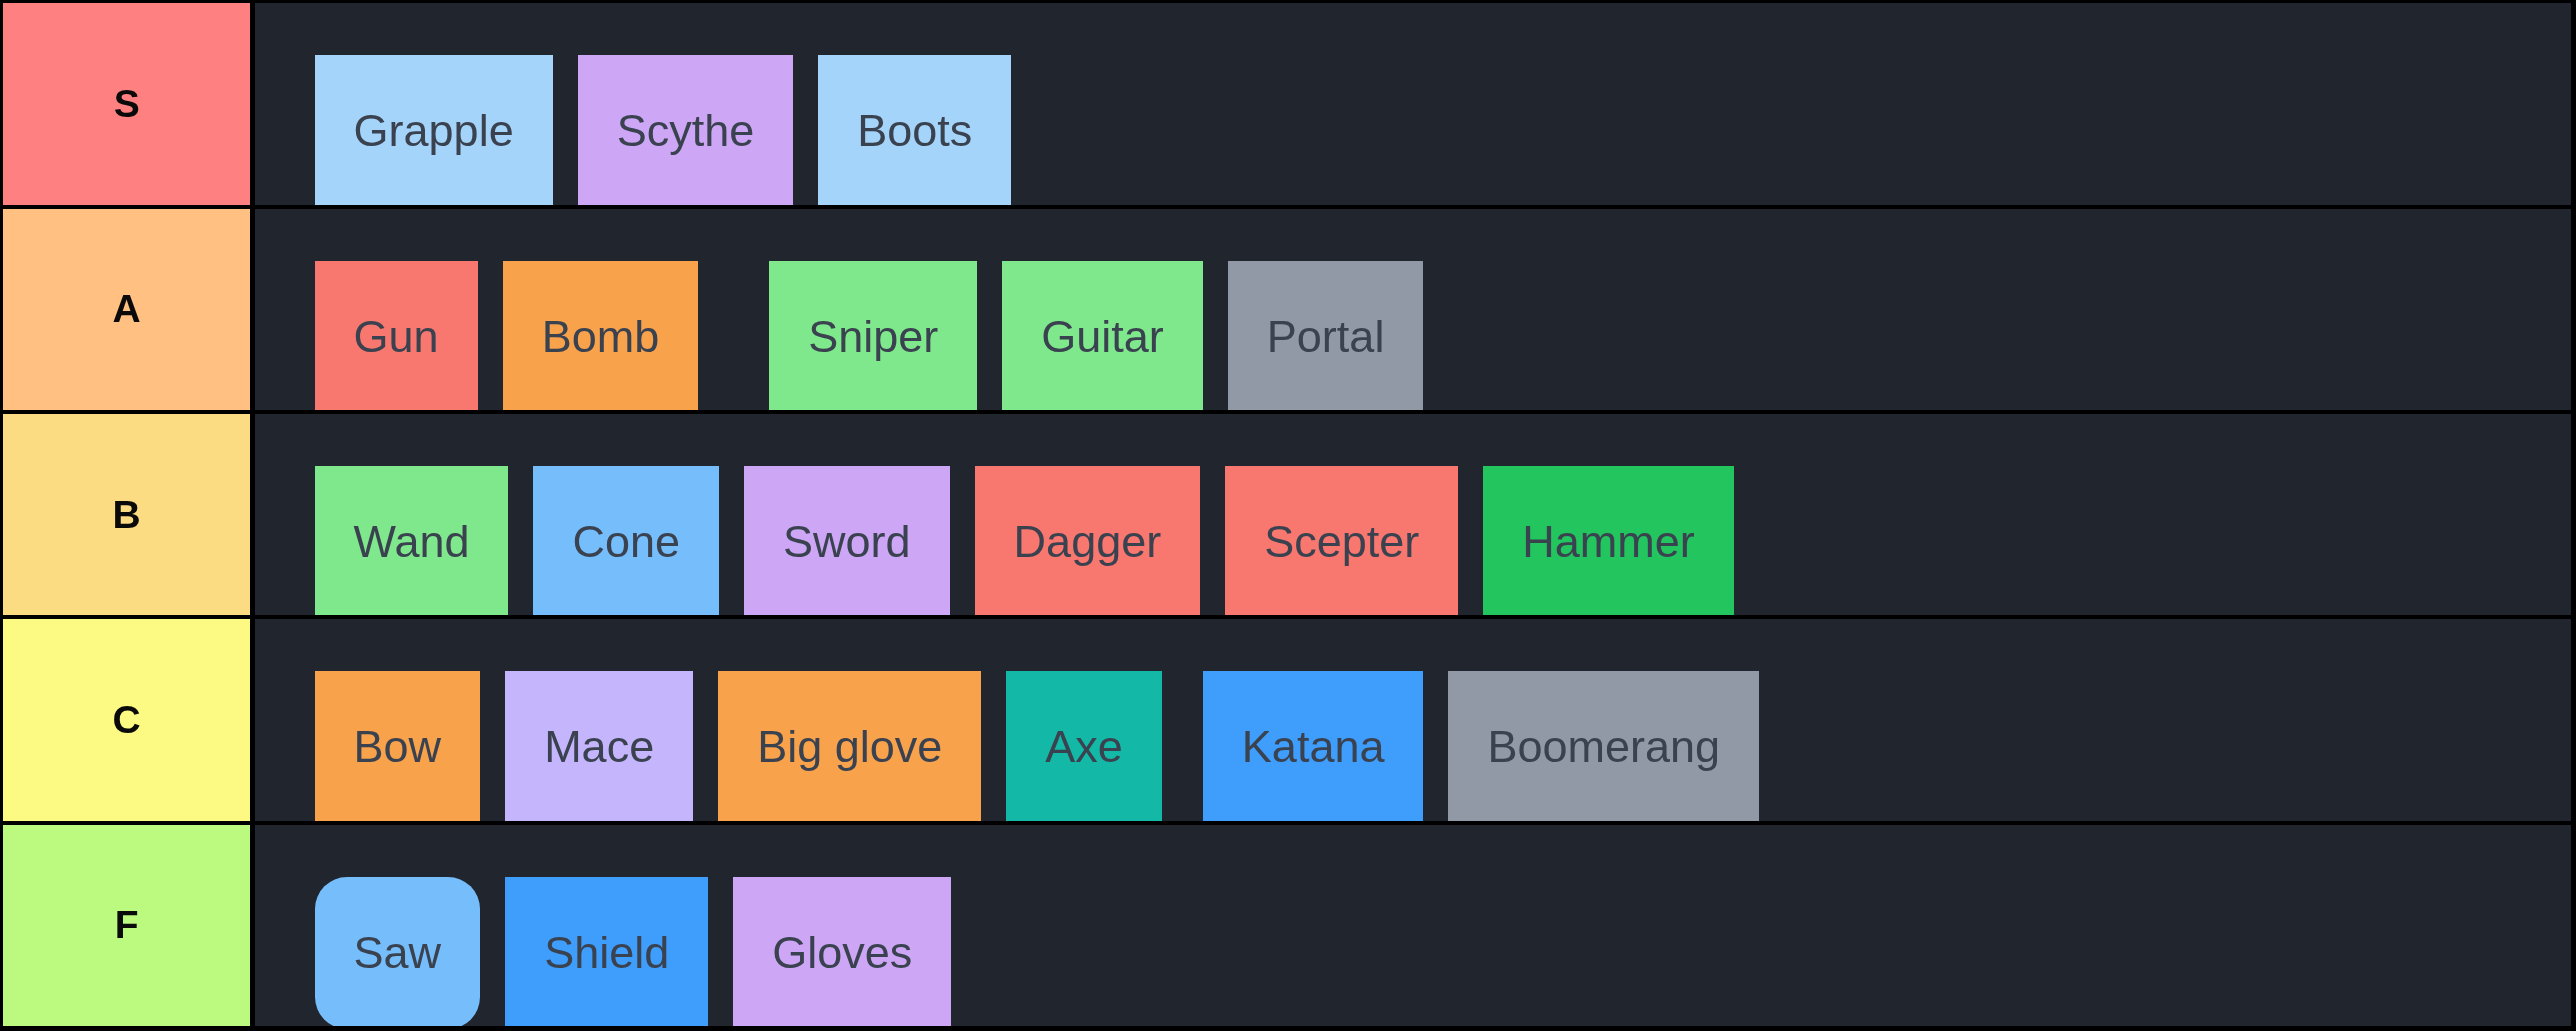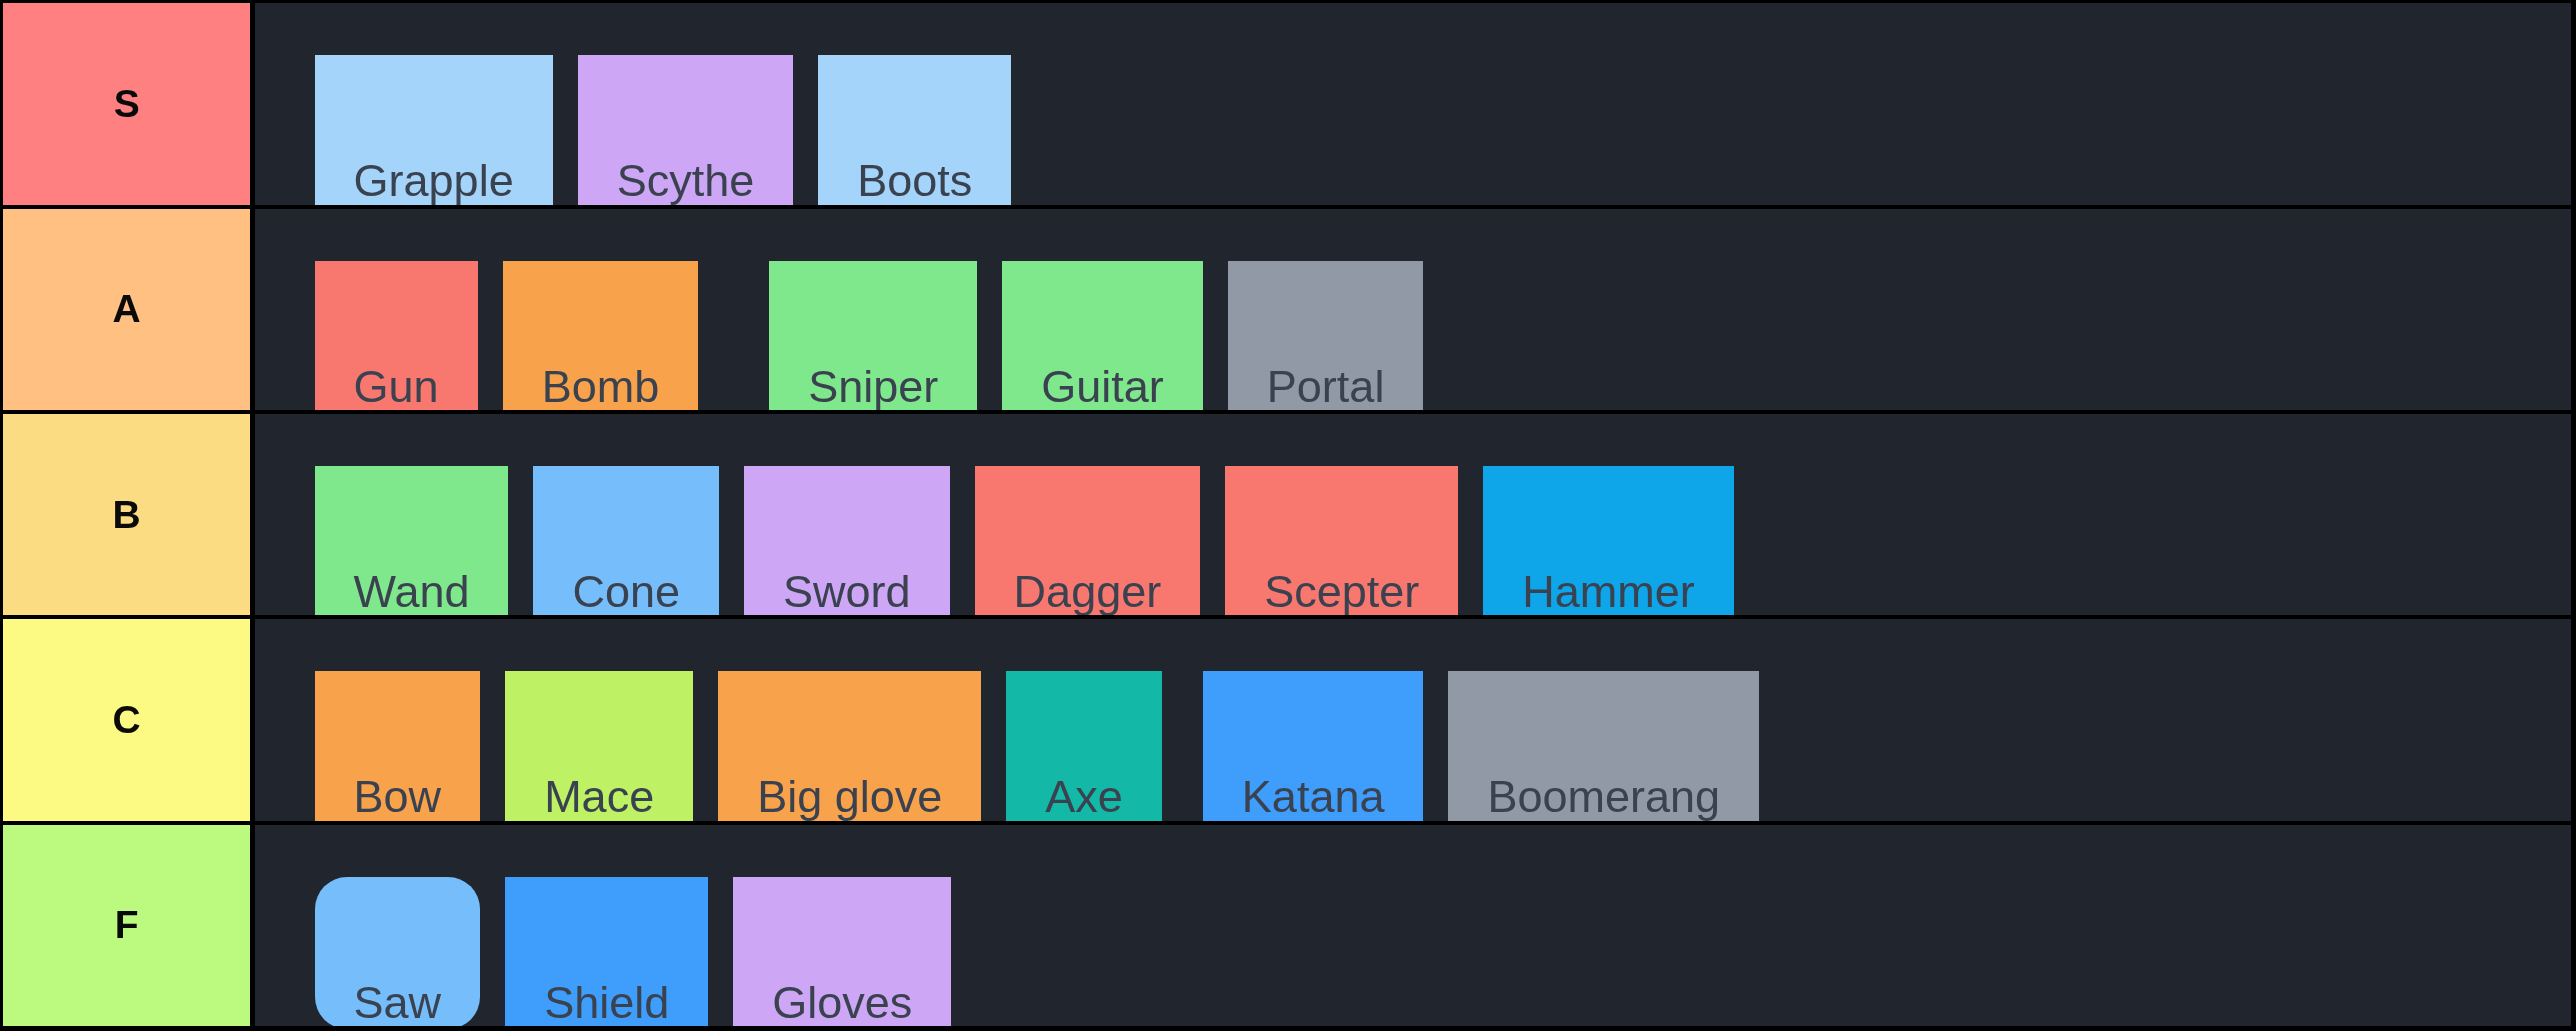--- a/index.html
+++ b/index.html
@@ -43,21 +43,21 @@
     display: flex;
     align-items: flex-start;
     padding-left: 60px;
     gap: 25px;
     overflow: hidden;
   }
   .tile {
     margin-top: 52px;
     height: 152px;
     display: flex;
-    align-items: flex-end;
+    align-items: center;
     padding: 0 39px;
     white-space: nowrap;
     cursor: grab;
   }
   .tile-label {
     font-size: 45px;
     font-weight: 400;
     color: var(--item-text, #3a4250);
   }
 </style>
@@ -116,34 +116,34 @@
         </div>
         <div class="tile" style="background: rgb(205, 166, 245);">
           <span class="tile-label">Sword</span>
         </div>
         <div class="tile" style="background: rgb(248, 119, 111);">
           <span class="tile-label">Dagger</span>
         </div>
         <div class="tile" style="background: rgb(248, 119, 111);">
           <span class="tile-label">Scepter</span>
         </div>
-        <div class="tile" style="background: #0ea5e9;">
+        <div class="tile" style="background: #22c55e;">
           <span class="tile-label">Hammer</span>
         </div>
       </div>
   </div>
     <div class="tier-row">
     <div class="tier-label-cell" style="background: rgb(252, 250, 130);">
       <span class="tier-label-text" style="color: rgb(10, 10, 10);">C</span>
     </div>
     <div class="tier-items">
         <div class="tile" style="background: rgb(249, 162, 76);">
           <span class="tile-label">Bow</span>
         </div>
-        <div class="tile" style="background: #bef264;">
+        <div class="tile" style="background: #c4b5fd;">
           <span class="tile-label">Mace</span>
         </div>
         <div class="tile" style="background: rgb(249, 162, 76);">
           <span class="tile-label">Big glove</span>
         </div>
         <div class="tile" style="background: #14b8a6;">
           <span class="tile-label">Axe</span>
         </div>
         <div class="tile" style="background: rgb(63, 157, 252); margin-left: 16px;">
           <span class="tile-label">Katana</span>

